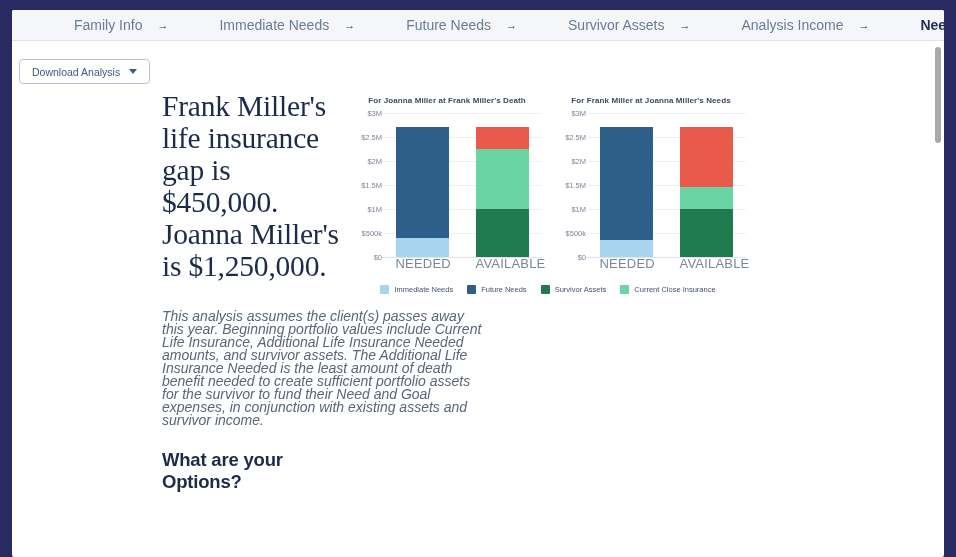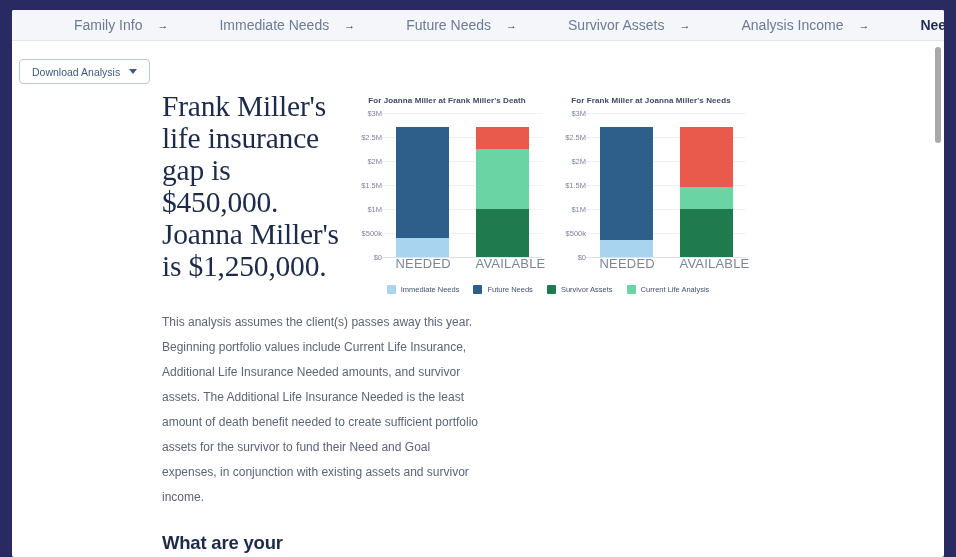--- a/index.html
+++ b/index.html
@@ -92,22 +92,23 @@
   .right-col { flex:1; padding-left:8px; }
 
   .headline {
     font-family:"Liberation Serif", serif;
     font-size:29.5px; line-height:32px; color:#1c2b4a;
     font-weight:400; letter-spacing:-.2px;
     margin-top:0px;
   }
   .body-text {
     margin-top:28px;
-    font-size:12px; line-height:25px; color:#5a6577;
+    font-size:14px; line-height:13px; color:#5a6577;
     width:320px;
+    font-style:italic;
   }
   .h2 {
     margin-top:22px;
     font-size:18.5px; font-weight:700; color:#1c2b4a; letter-spacing:-.2px;
   }
 
   
   .charts { display:flex; gap:14px; padding-top:6px; }
   .chart { width:190px; }
   .chart-title {
@@ -271,21 +272,21 @@
                 <div class="lg-item">
                   <span class="swatch" style="background: rgb(46, 95, 138);"></span>
                   <span class="lg-label">Future Needs</span>
                 </div>
                 <div class="lg-item">
                   <span class="swatch" style="background: rgb(31, 122, 77);"></span>
                   <span class="lg-label">Survivor Assets</span>
                 </div>
                 <div class="lg-item">
                   <span class="swatch" style="background: rgb(107, 212, 164);"></span>
-                  <span class="lg-label">Current Life Analysis</span>
+                  <span class="lg-label">Current Close Insurance</span>
                 </div>
               </div>
             </div>
       </div>
     </div>
 
   </div>
 
 </div>
 </div>

